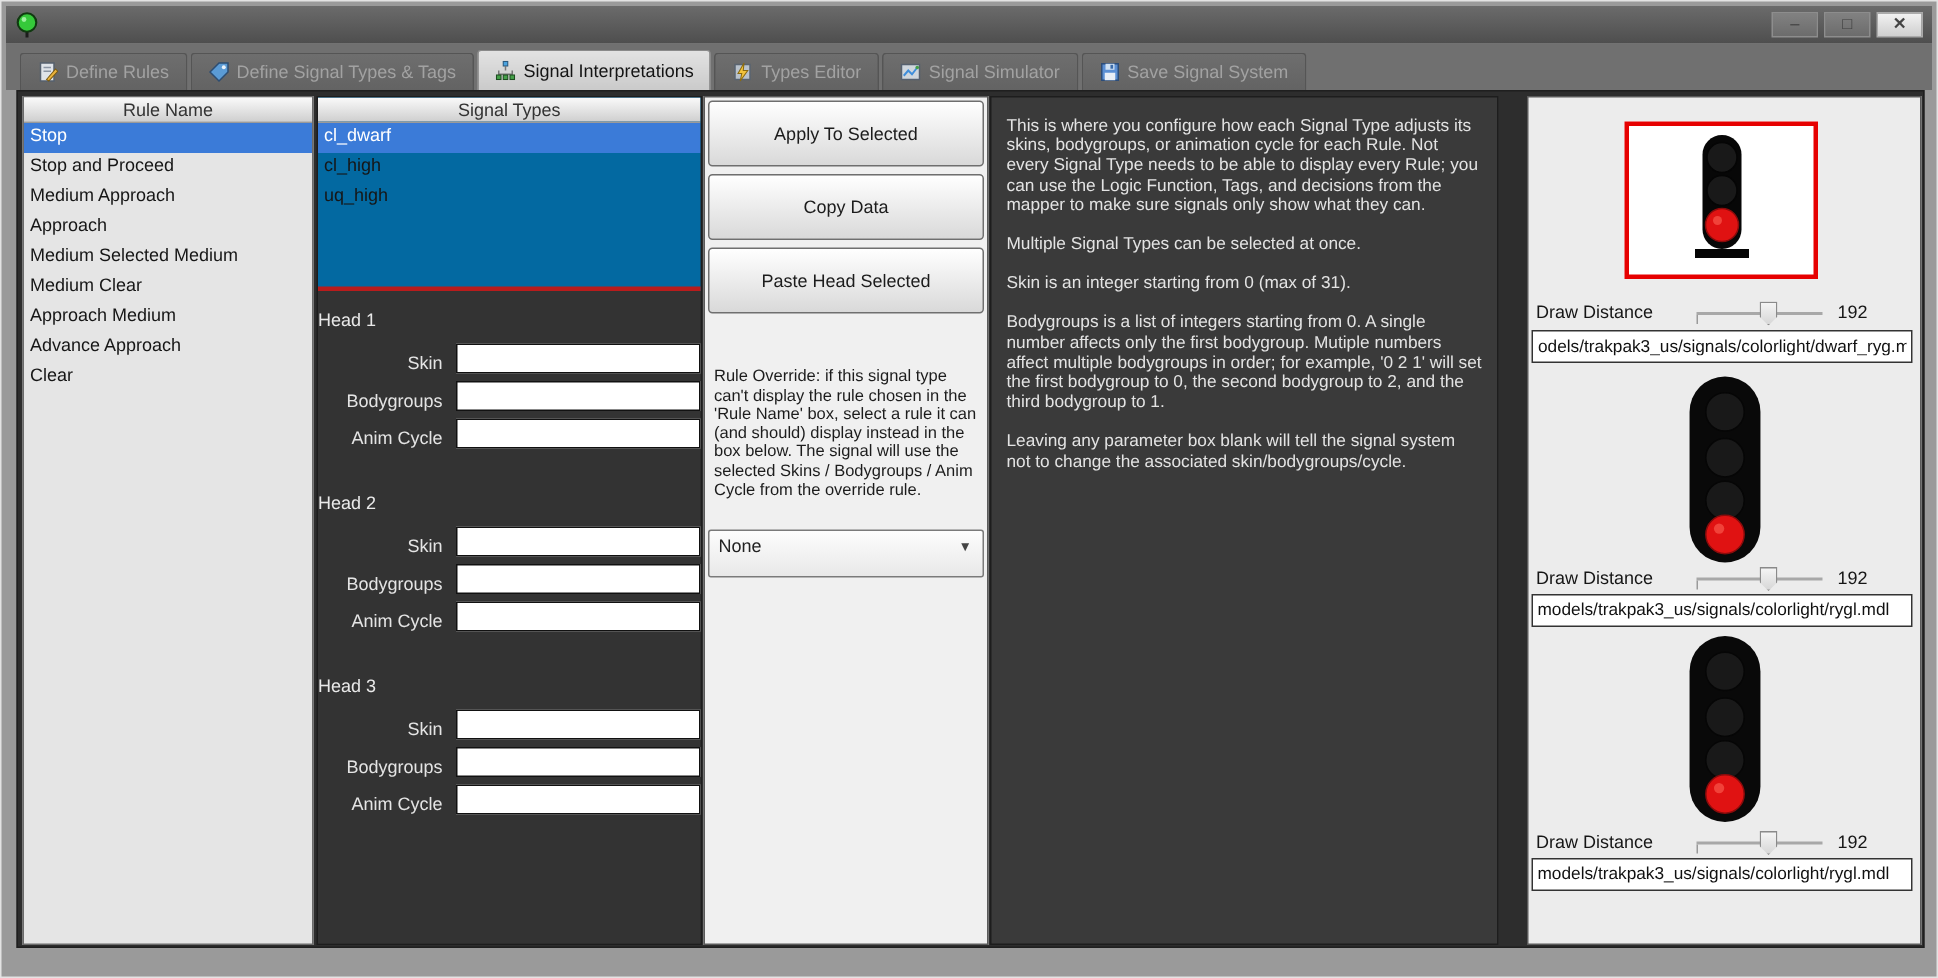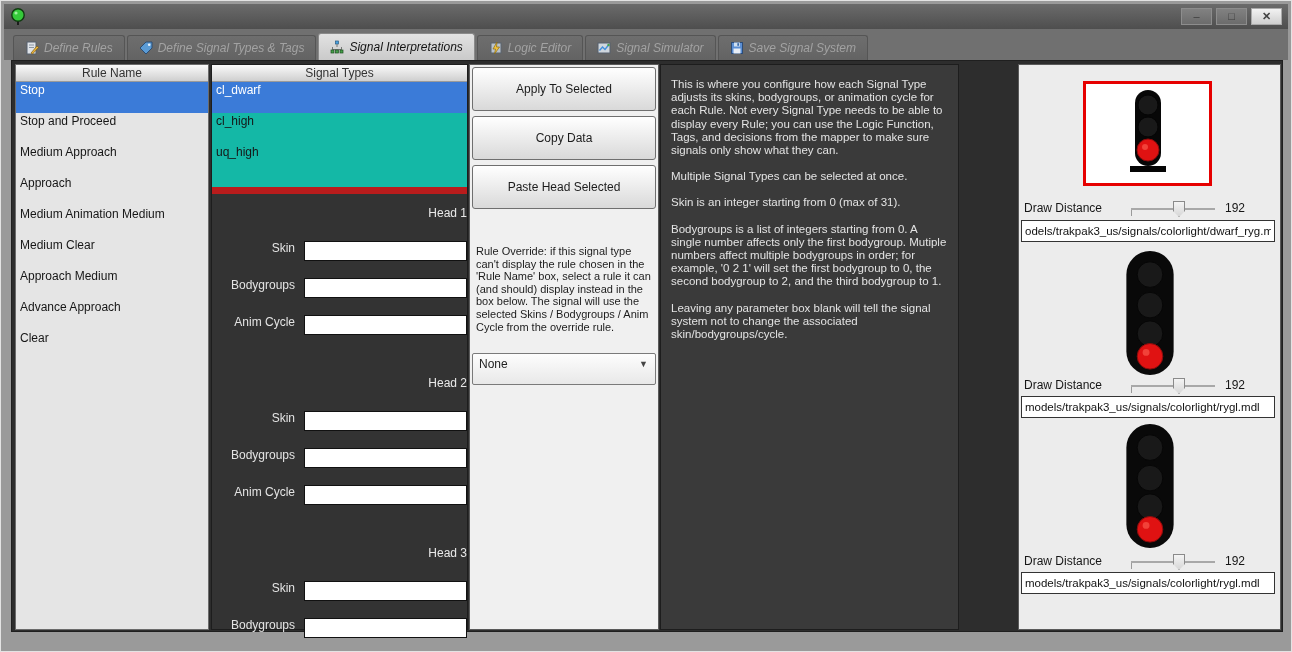--- a/index.html
+++ b/index.html
@@ -15,59 +15,59 @@
   .win-controls { margin-left:auto; display:flex; gap:4px; }
   .win-btn { width:31px; height:17px; border:1px solid #8d8d8d; background:linear-gradient(#818181,#6c6c6c);
              color:#3c3c3c; font-size:11px; line-height:15px; text-align:center; cursor:default; }
   .win-btn.close { background:linear-gradient(#f2f2f2,#cfcfcf); border-color:#aaa; color:#444; font-weight:bold; }
 
   
   .tabstrip { position:absolute; left:3px; top:28px; right:3px; height:31px; background:#707070;
               display:flex; align-items:flex-end; padding-left:9px; gap:2px; }
   .tab { height:25px; display:flex; align-items:center; gap:5px; padding:0 11px;
          background:linear-gradient(#6e6e6e,#636363); border:1px solid #555; border-bottom:none;
-         border-radius:3px 3px 0 0; color:#a2a2a2; font-size:12px; white-space:nowrap;font-style:italic; }
+         border-radius:3px 3px 0 0; color:#a2a2a2; font-size:12px; white-space:nowrap; }
   .tab.active { background:linear-gradient(#e2e2e2,#cacaca); color:#141414; border-color:#8a8a8a; height:27px; }
   .tab svg { width:14px; height:14px; flex:none; }
 
   
   .content { position:absolute; left:10px; top:59px; width:1272px; height:572px;
              background:#2d2d2d; border:1px solid #1f1f1f; }
   .panel { position:absolute; top:3px; height:566px; }
 
   
   .list-panel { background:#e5e5e5; border:1px solid #6b6b6b; }
   .list-header { height:17px; background:linear-gradient(#fafafa,#cfcfcf); border-bottom:1px solid #9a9a9a;
                  font-size:12px; color:#333; text-align:center; line-height:16px; }
-  .list-item { height:31px; font-size:12px; color:#161616; padding:1px 4px 0 4px; line-height:15px; white-space:nowrap; }
+  .list-item { height:20px; font-size:12px; color:#161616; padding:1px 4px 0 4px; line-height:15px; white-space:nowrap; }
   .list-item.selected { background:#3b7bd8; color:#fff; }
 
   
   .col2 { left:199px; width:257px; background:#333333; border:1px solid #1d1d1d; }
-  .types-list { height:129px; background:#14b8a6; border-bottom:7px solid #b91c1c; overflow:hidden; }
+  .types-list { height:129px; background:#0369a1; border-bottom:3px solid #b91c1c; overflow:hidden; }
   .heads-area { position:absolute; left:0; top:129px; right:0; bottom:0; background:#333333; }
-  .head-title { color:#e9e9e9; font-size:12px; text-align:right; height:18px; }
-  .field-row { display:flex; align-items:flex-start; height:20px; margin:17px 0; }
+  .head-title { color:#e9e9e9; font-size:12px; text-align:left; height:18px; }
+  .field-row { display:flex; align-items:flex-end; height:20px; margin:5px 0; }
   .field-row label { width:96px; text-align:right; padding-right:9px; color:#e4e4e4; font-size:12px; }
   .field-row input { flex:1; height:20px; border:1px solid #111; background:#fff; font-size:12px; padding:0 3px; }
   .hg1 { padding-top:12px; } .hg2 { padding-top:24px; } .hg3 { padding-top:24px; }
 
   
   .col3 { left:457px; width:190px; background:#f0f0f0; border:1px solid #5a5a5a; padding:2px; }
   .action-btn { display:block; width:100%; height:44px; margin-bottom:5px;
                 background:linear-gradient(#ffffff,#d9d9d9); border:1px solid #6f6f6f; border-radius:3px;
                 font-size:12px; color:#1c1c1c; }
   .override-text { margin-top:36px; padding:0 4px; font-size:11px; line-height:12.6px; color:#1c1c1c; height:101px; overflow:hidden; }
   .dropdown { position:relative; margin-top:7px; height:32px; background:linear-gradient(#fdfdfd,#e8e8e8);
               border:1px solid #7a7a7a; border-radius:2px; font-size:12px; color:#222;
               line-height:20px; padding:0 6px; }
   .dropdown .arrow { position:absolute; right:7px; top:0; line-height:20px; font-size:9px; color:#444; }
 
   
-  .col4 { left:648px; width:299px; background:#3a3a3a; border:1px solid #1d1d1d; padding:13px 10px 0 10px; }
+  .col4 { left:648px; width:339px; background:#3a3a3a; border:1px solid #1d1d1d; padding:13px 10px 0 10px; }
   .col4 p { color:#e3e3e3; font-size:11.5px; line-height:13.2px; margin-bottom:13px; }
 
   
   .col5 { left:1006px; width:263px; background:#ececec; border:1px solid #5a5a5a; }
   .sel-box { position:absolute; left:64px; top:16px; width:129px; height:105px; background:#fff;
              border:3px solid #e60000; display:flex; align-items:center; justify-content:center; }
   .sig-high { position:absolute; left:50%; transform:translateX(-50%); width:52px; height:128px; }
   .dd-row { position:absolute; left:0; right:0; height:18px; }
   .dd-label { position:absolute; left:5px; top:1px; font-size:12px; color:#161616; }
   .dd-track { position:absolute; left:112px; top:8px; width:84px; height:2px; background:#a8a8a8; }
@@ -124,21 +124,21 @@
         <rect x="5.5" y="10" width="3" height="3" fill="#45a049" stroke="#1d4d20" stroke-width="0.7"></rect>
         <rect x="10" y="10" width="3" height="3" fill="#45a049" stroke="#1d4d20" stroke-width="0.7"></rect>
       </svg>
       <span>Signal Interpretations</span>
     </div>
     <div class="tab">
       <svg viewBox="0 0 14 14">
         <rect x="2" y="2" width="10" height="10" fill="#b9c2cc" stroke="#5a6470" stroke-width="1"></rect>
         <path d="M8 1 L4 8 L6.5 8 L5.5 13 L10.5 6 L7.5 6 Z" fill="#f2c33c" stroke="#8a6a10" stroke-width="0.7"></path>
       </svg>
-      <span>Logic Editor</span>
+      <span>Types Editor</span>
     </div>
     <div class="tab">
       <svg viewBox="0 0 14 14">
         <rect x="1" y="2" width="12" height="10" fill="#cfd6dd" stroke="#56606e" stroke-width="1"></rect>
         <polyline points="2.5,9.5 5.5,6 8,8.5 11.5,4" fill="none" stroke="#3f8edb" stroke-width="1.3"></polyline>
         <circle cx="11.5" cy="4" r="1.2" fill="#45a049"></circle>
       </svg>
       <span>Signal Simulator</span>
     </div>
     <div class="tab">
@@ -153,21 +153,21 @@
   </div>
 
   <div class="content">
 
     <div class="panel list-panel" style="left:3px;width:194px;">
       <div class="list-header">Rule Name</div>
       <div class="list-item selected">Stop</div>
       <div class="list-item">Stop and Proceed</div>
       <div class="list-item">Medium Approach</div>
       <div class="list-item">Approach</div>
-      <div class="list-item">Medium Animation Medium</div>
+      <div class="list-item">Medium Selected Medium</div>
       <div class="list-item">Medium Clear</div>
       <div class="list-item">Approach Medium</div>
       <div class="list-item">Advance Approach</div>
       <div class="list-item">Clear</div>
     </div>
 
     <div class="panel col2">
       <div class="types-list">
         <div class="list-header">Signal Types</div>
         <div class="list-item selected">cl_dwarf</div>

